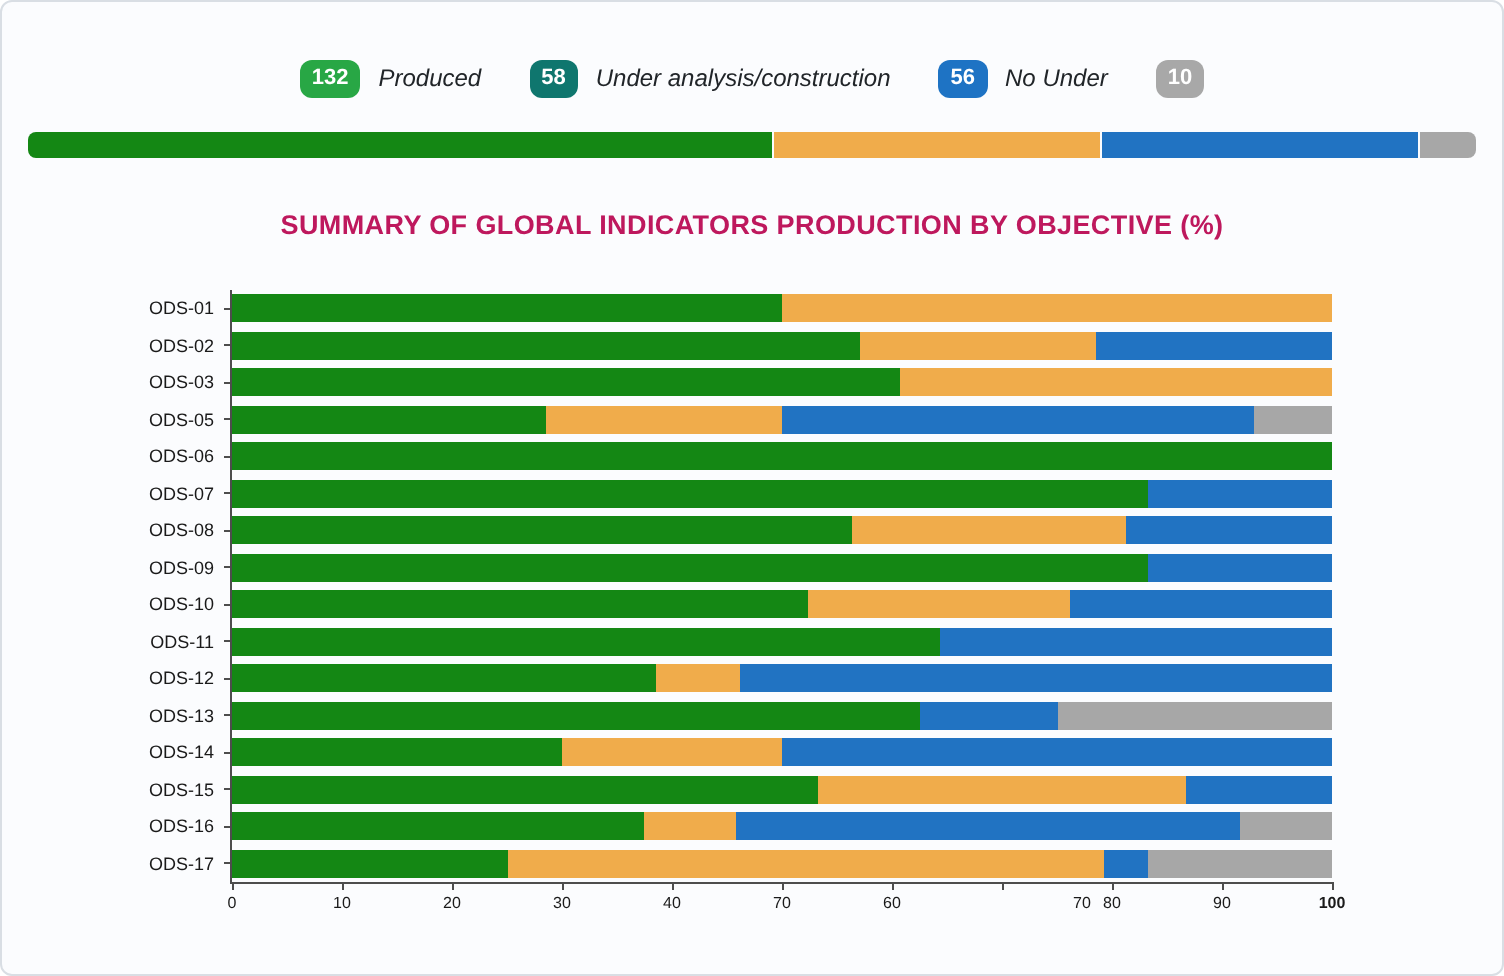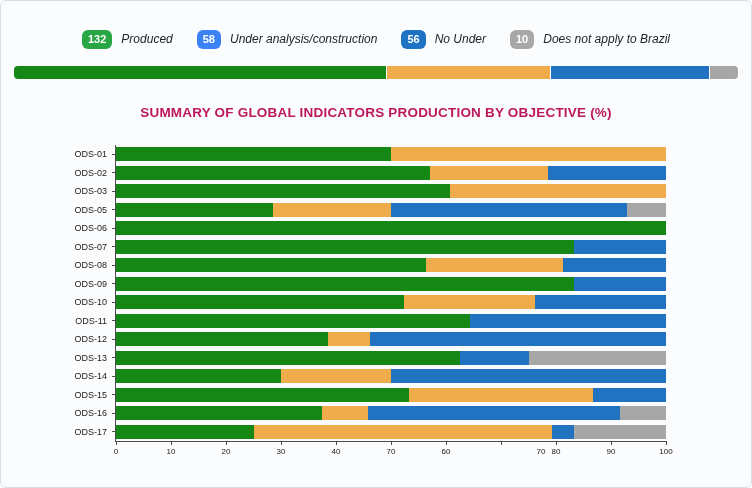--- a/index.html
+++ b/index.html
@@ -113,30 +113,29 @@
 <body>
 
 <div class="page">
 
   <div class="legend">
       <div class="legend-item">
         <span class="badge" style="background: rgb(40, 167, 69);">132</span>
         <span class="legend-label">Produced</span>
       </div>
       <div class="legend-item">
-        <span class="badge" style="background: #3b82f6;">58</span>
+        <span class="badge" style="background: #0f766e;">58</span>
         <span class="legend-label">Under analysis/construction</span>
       </div>
       <div class="legend-item">
         <span class="badge" style="background: rgb(30, 115, 196);">56</span>
         <span class="legend-label">No Under</span>
       </div>
       <div class="legend-item">
         <span class="badge" style="background: rgb(168, 168, 168);">10</span>
-        <span class="legend-label">Does not apply to Brazil</span>
       </div>
     </div>
 
   <div class="summary-bar">
       <div class="summary-seg" style="flex-grow: 51.6; background: rgb(20, 135, 20);"></div>
       <div class="summary-seg" style="flex-grow: 22.7; background: rgb(240, 172, 75);"></div>
       <div class="summary-seg" style="flex-grow: 21.9; background: rgb(33, 115, 194);"></div>
       <div class="summary-seg" style="flex-grow: 3.9; background: rgb(167, 167, 167);"></div>
     </div>
 
@@ -300,17 +299,17 @@
         <div class="x-tick-label" style="left: 50%;">70</div>
         <div class="x-tick" style="left: 60%;"></div>
         <div class="x-tick-label" style="left: 60%;">60</div>
         <div class="x-tick" style="left: 70%;"></div>
         <div class="x-tick-label" style="left: 70%; margin-left: 40px;">70</div>
         <div class="x-tick" style="left: 80%;"></div>
         <div class="x-tick-label" style="left: 80%;">80</div>
         <div class="x-tick" style="left: 90%;"></div>
         <div class="x-tick-label" style="left: 90%;">90</div>
         <div class="x-tick" style="left: 100%;"></div>
-        <div class="x-tick-label" style="left: 100%;">100</div>
+        <div class="x-tick-label" style="left: 100%; font-weight: bold;">100</div>
       </div>
   </div>
 
 </div>
 
 </body></html>

